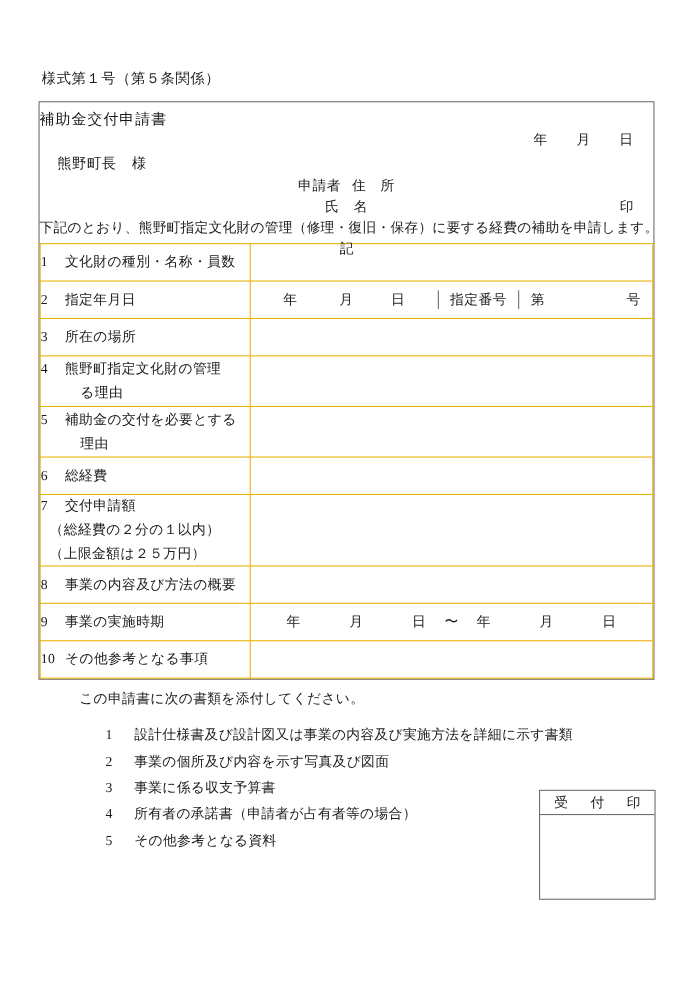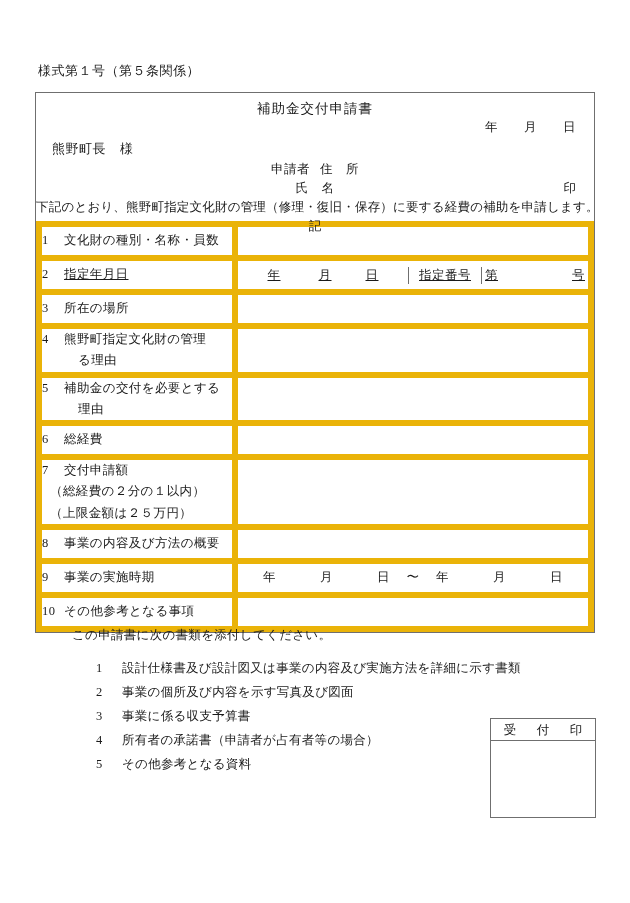--- a/index.html
+++ b/index.html
@@ -51,21 +51,21 @@
     position: relative;
     padding: 0;
     height: 128px;
     box-sizing: border-box;
   }
   .doc-title {
     position: absolute;
     top: 7px;
     left: 0;
     width: 100%;
-    text-align: center;
+    text-align: left;
     font-size: 13.5px;
     letter-spacing: 1px;
   }
   .date-line {
     position: absolute;
     top: 26px;
     right: 18px;
     font-size: 12.5px;
     letter-spacing: 0.5px;
   }
@@ -123,21 +123,21 @@
     font-size: 12.5px;
   }
 
   
   table.form-table {
     border-collapse: collapse;
     width: 100%;
     table-layout: fixed;
   }
   table.form-table td {
-    border: 6px solid #eab308;
+    border: 1px solid #eab308;
     font-size: 12.5px;
     vertical-align: middle;
     padding: 0;
   }
   td.label-cell {
     width: 190px;
     padding: 6px 0 6px 10px;
     line-height: 1.7;
     letter-spacing: 0.4px;
   }
@@ -183,21 +183,21 @@
   }
   .desig-no {
     text-align: center;
     letter-spacing: 0.5px;
     white-space: nowrap;
   }
   .desig-no .g { display: inline-block; width: 74px; }
 
   
   .h-row-1 { height: 34px; }
-  .h-row-2 { height: 34px; text-decoration: underline; }
+  .h-row-2 { height: 34px; }
   .h-row-3 { height: 34px; }
   .h-row-4 { height: 46px; }
   .h-row-5 { height: 46px; }
   .h-row-6 { height: 34px; }
   .h-row-7 { height: 62px; }
   .h-row-8 { height: 34px; }
   .h-row-9 { height: 34px; }
   .h-row-10 { height: 34px; }
 
   

